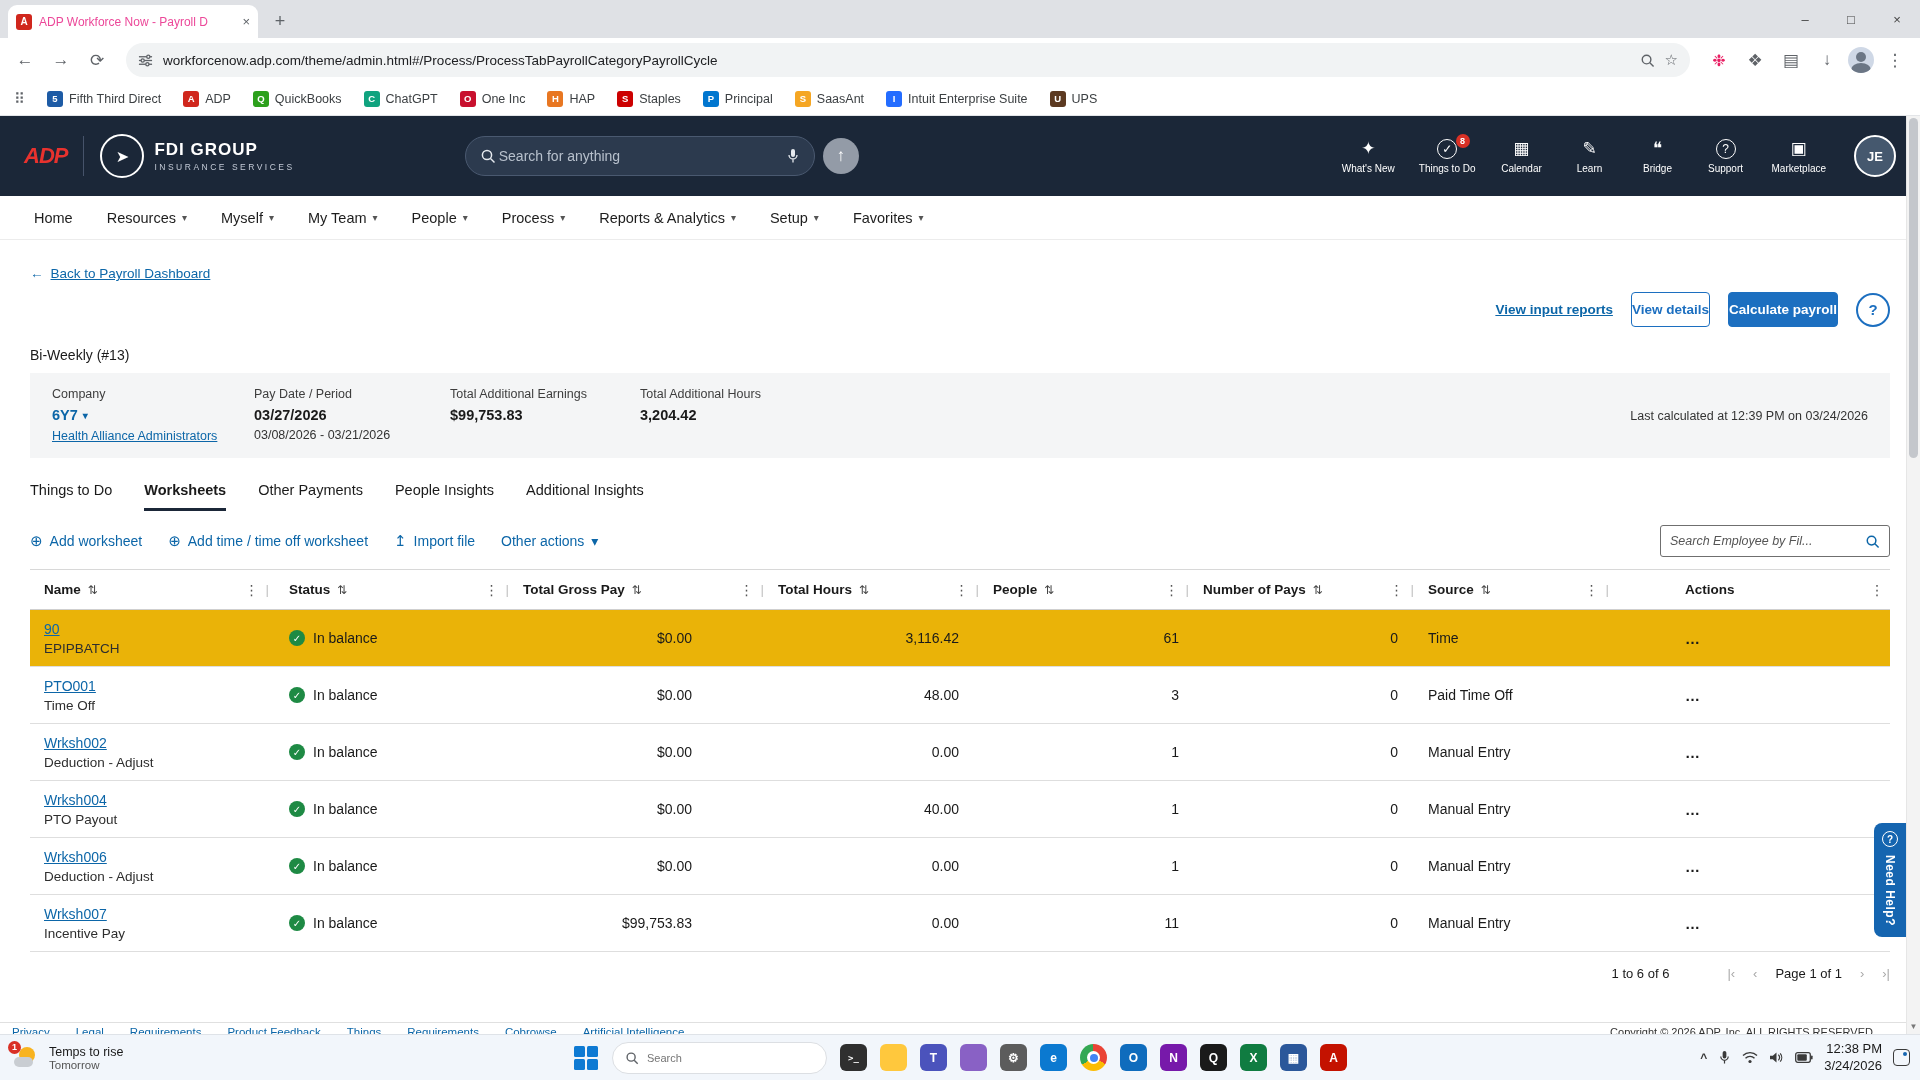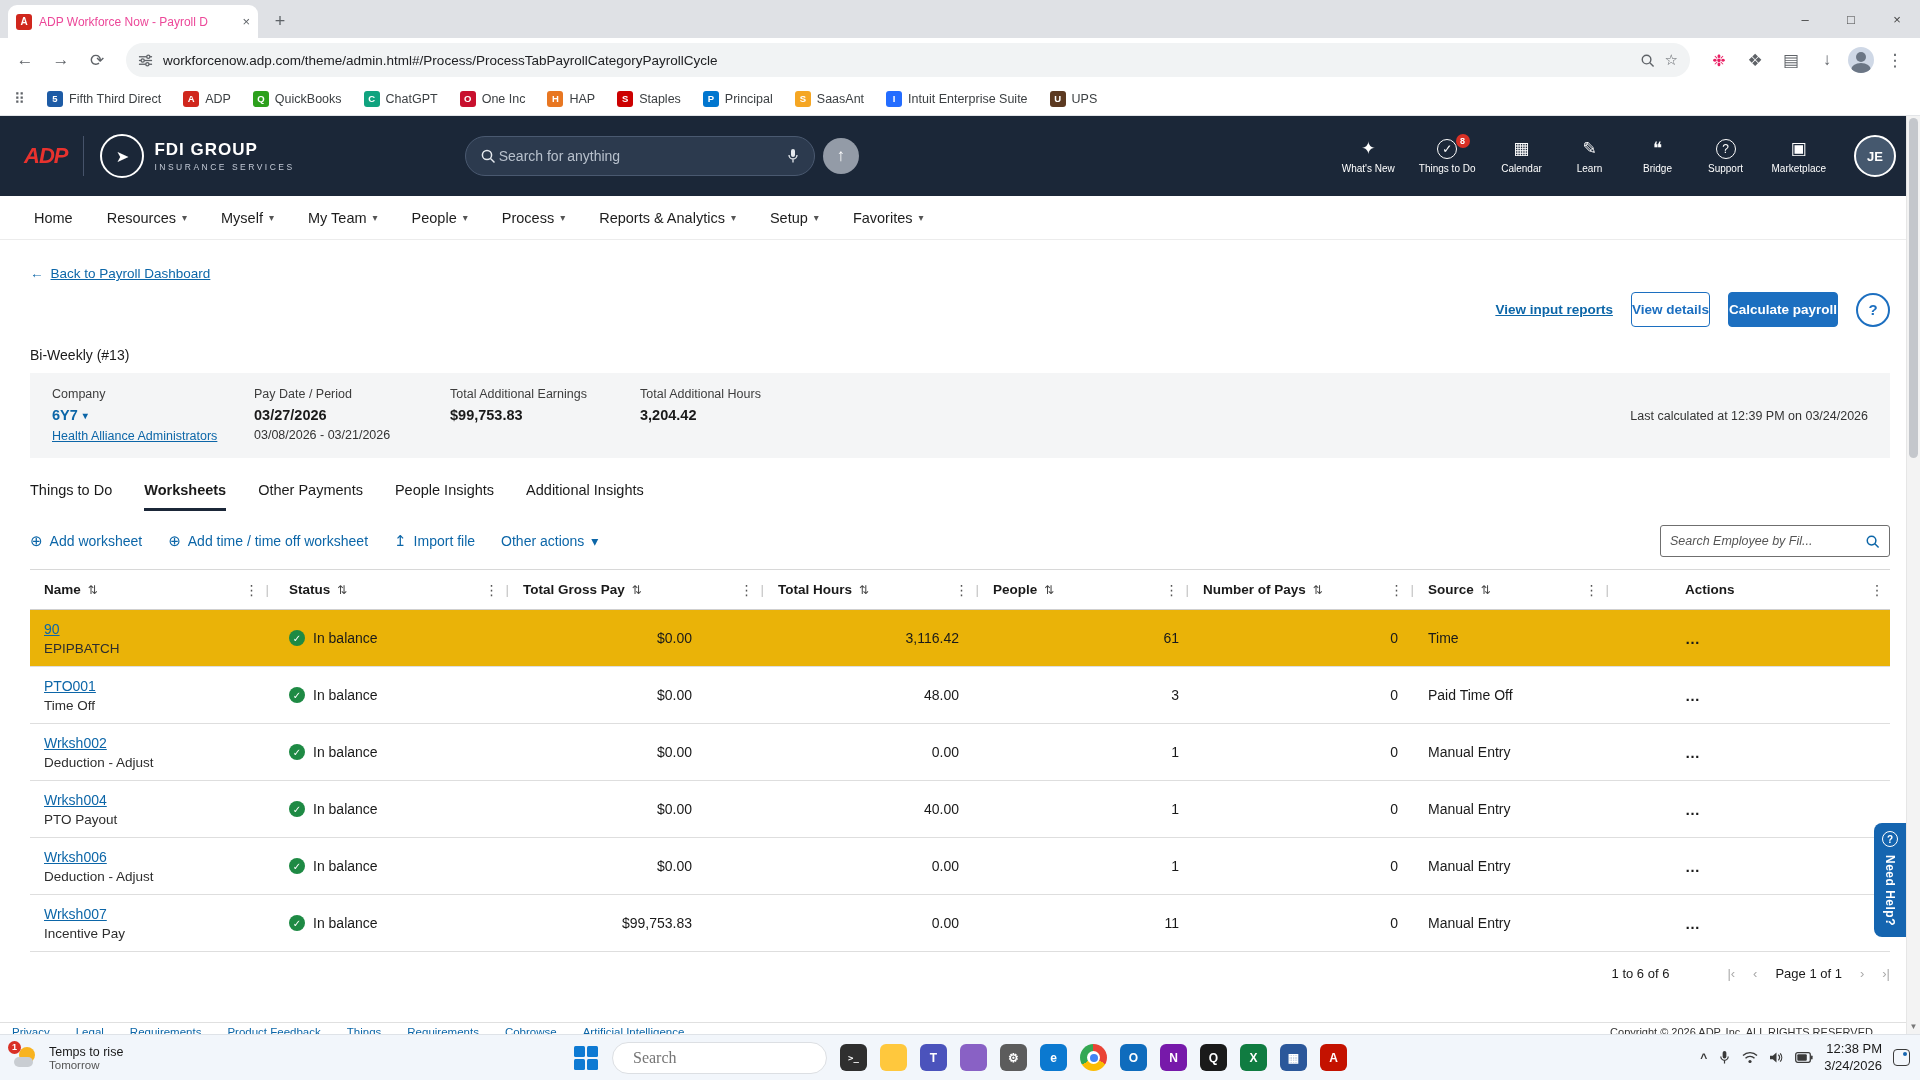--- a/index.html
+++ b/index.html
@@ -153,21 +153,21 @@
   .w-icon { position:relative; width:30px; height:28px; flex:none; }
   .sun { position:absolute; left:9px; top:3px; width:16px; height:16px; border-radius:50%; background:#f8b31f; }
   .cloud { position:absolute; left:4px; top:13px; width:19px; height:10px; border-radius:6px; background:#c9cdd2; }
   .w-badge { position:absolute; left:-2px; top:-3px; width:13px; height:13px; border-radius:50%; background:#d93025; color:#fff; font-size:9px; font-weight:bold; display:flex; align-items:center; justify-content:center; }
   .w-title { font-size:12.5px; color:#1a1a1a; }
   .w-sub { font-size:11.5px; color:#555; }
   .tb-center { margin:0 auto; display:flex; align-items:center; gap:13px; }
   .start { width:26px; height:26px; display:grid; grid-template-columns:11px 11px; grid-template-rows:11px 11px; gap:2px; align-content:center; justify-content:center; }
   .start i { background:#0e7ad3; border-radius:1.5px; }
   .tb-search { width:215px; height:32px; background:#fff; border:1px solid #dcdfe3; border-radius:16px; display:flex; align-items:center; padding:0 12px; gap:8px; }
-  .tb-search input { flex:1; border:none; outline:none; font-size:16px; color:#444; background:transparent; font-family:Liberation Serif, serif; }
+  .tb-search input { flex:1; border:none; outline:none; font-size:11px; color:#444; background:transparent; font-family:Liberation Sans, sans-serif; }
   .app { width:27px; height:27px; border-radius:6px; color:#fff; font-size:12px; font-weight:bold; display:flex; align-items:center; justify-content:center; flex:none; }
   .app.mono { font-family:"DejaVu Sans Mono",monospace; font-size:9px; }
   .ic-chrome { background:conic-gradient(#ea4335 0 33%, #fbbc05 33% 66%, #34a853 66% 100%); border-radius:50%; position:relative; }
   .ic-chrome i { position:absolute; left:7px; top:7px; width:13px; height:13px; background:#fff; border-radius:50%; }
   .ic-chrome i::after { content:""; position:absolute; left:2.5px; top:2.5px; width:8px; height:8px; background:#4285f4; border-radius:50%; }
   .tray { position:absolute; right:10px; display:flex; align-items:center; gap:11px; }
   .tray-chev { font-size:12px; color:#3a3a3a; font-weight:bold; }
   .tray svg { display:block; }
   .clockblk { text-align:right; font-size:13px; color:#1a1a1a; line-height:1.3; }
   .notif { width:17px; height:17px; border:1.4px solid #3a3a3a; border-radius:4px; position:relative; }

